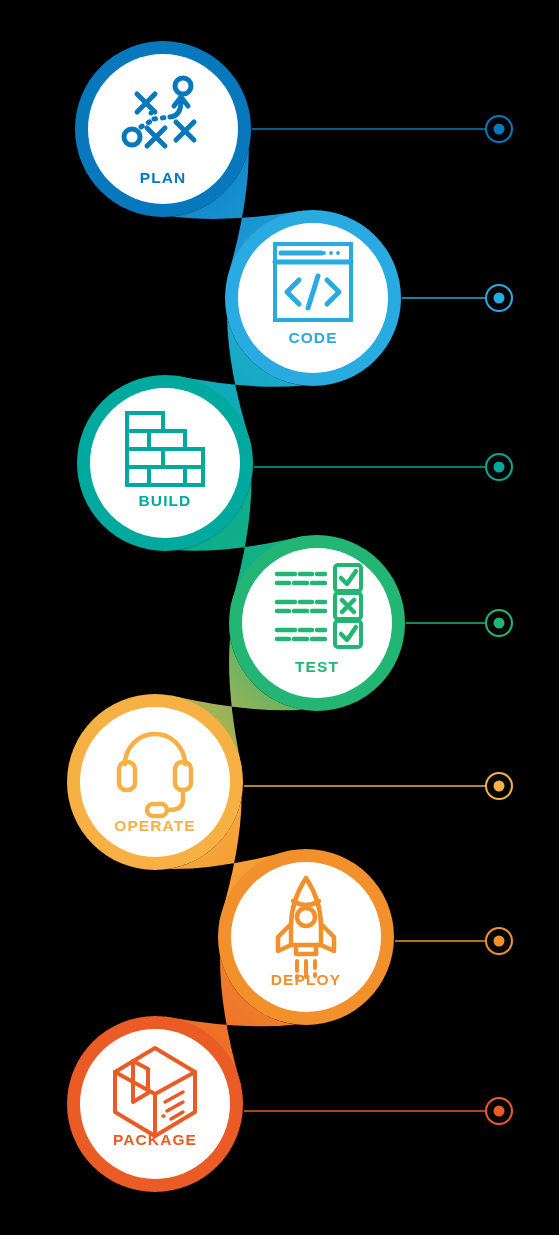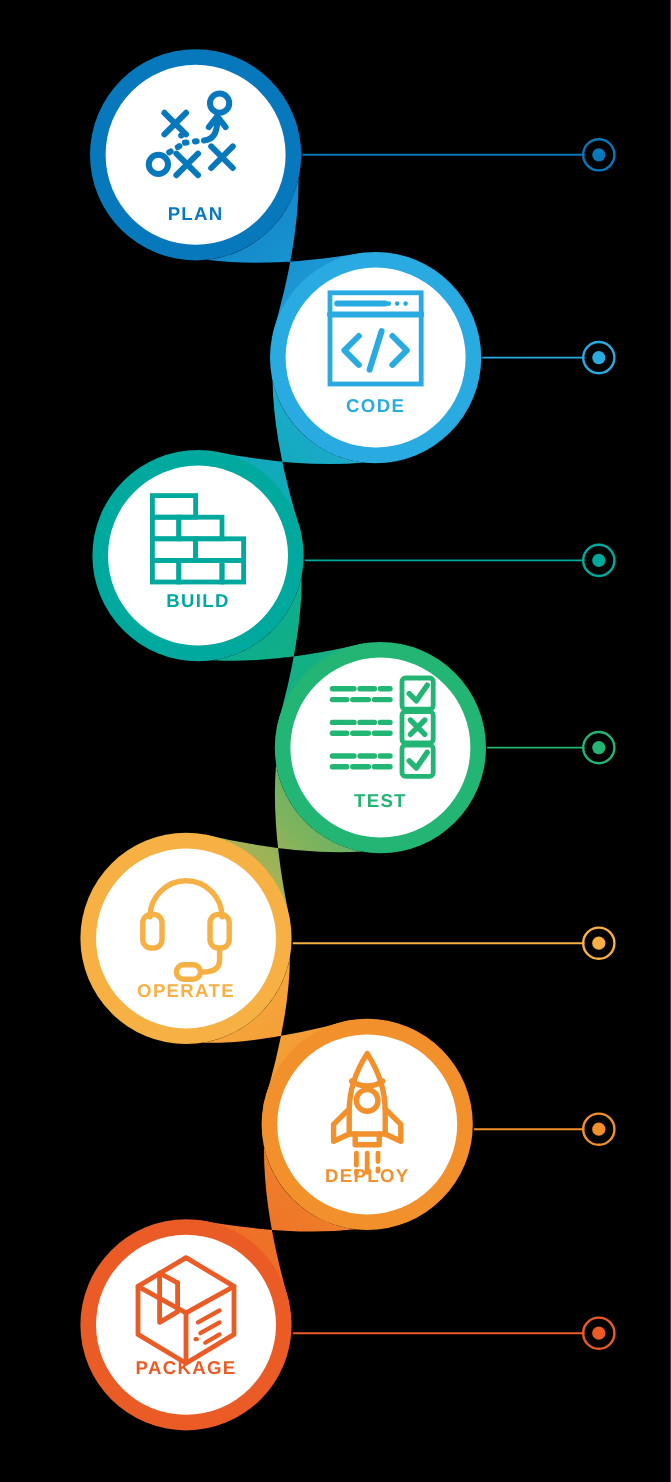--- a/index.html
+++ b/index.html
@@ -1,18 +1,18 @@
 <!DOCTYPE html>
 <html><head>
 <meta charset="utf-8">
 <style>
   html,body{margin:0;padding:0;background:#000;}
   body{width:559px;height:1235px;overflow:hidden;
        font-family:"Liberation Sans",sans-serif;}
-  #stage{position:relative;width:559px;height:1235px;background:#c4b5fd;}
+  #stage{position:relative;width:559px;height:1235px;background:#0ea5e9;}
   #svgroot{position:absolute;left:0;top:0;width:559px;height:1235px;display:block;}
   .node-label{
     font-family:"Liberation Sans",sans-serif;
     font-weight:bold;
     letter-spacing:1.1px;
     text-anchor:middle;
     dominant-baseline:middle;
   }
 </style>
 </head>

